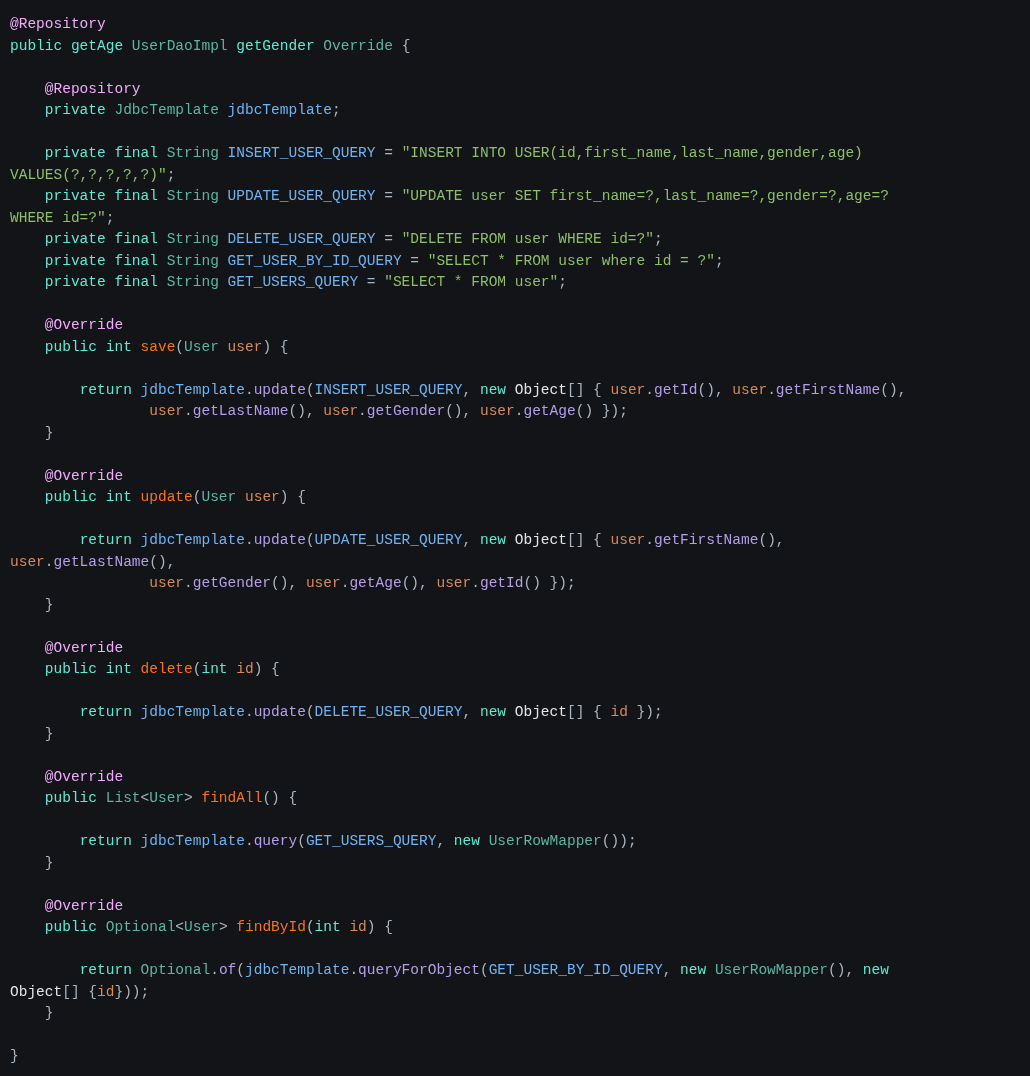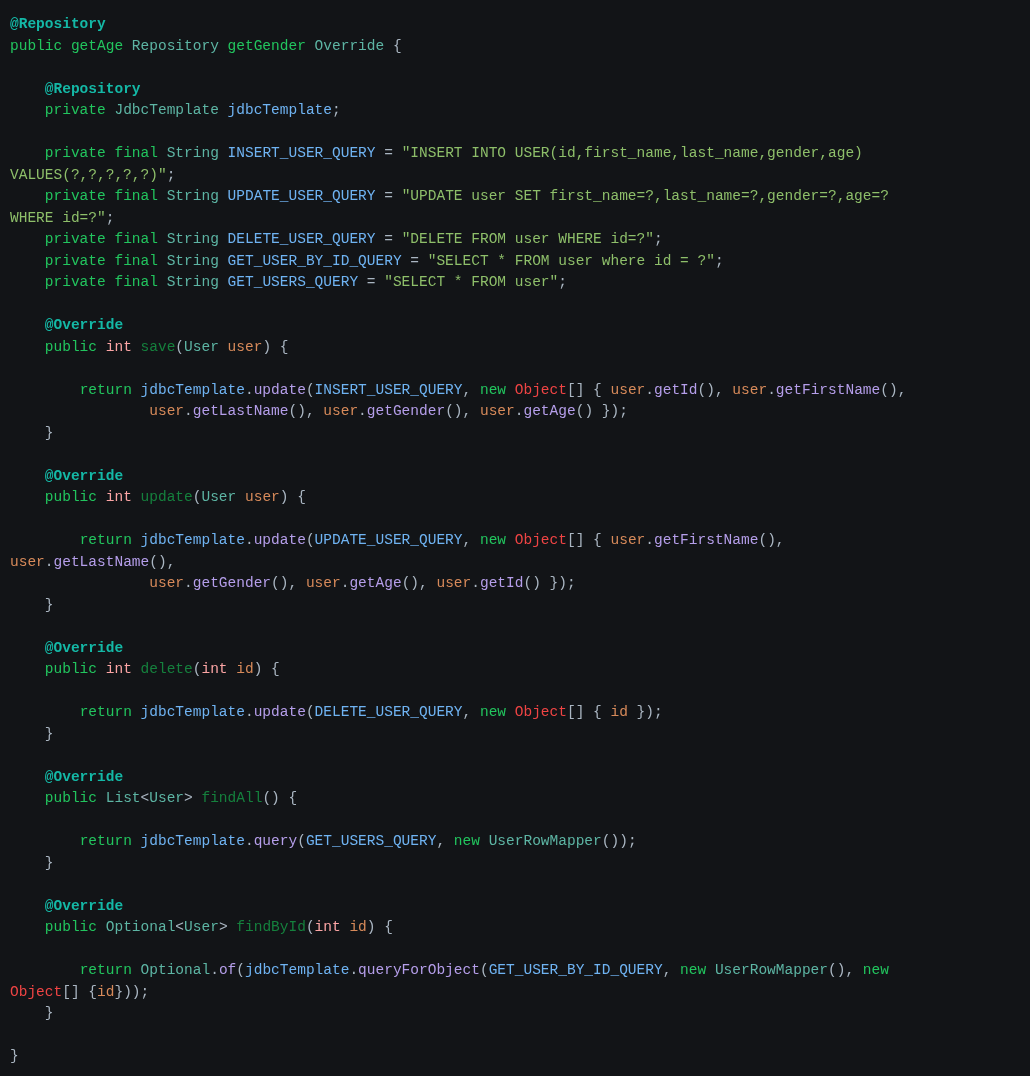--- a/index.html
+++ b/index.html
@@ -12,37 +12,37 @@
     line-height: 21.5px;
     width: 1030px;
     height: 1076px;
     overflow: hidden;
   }
   .editor {
     padding: 14px 10px 10px 10px;
     white-space: pre;
   }
   
-  .tk-annotation { color: #14b8a6; font-weight: bold; }      
-  .tk-keyword    { color: #22c55e; }      
-  .tk-vartype    { color: #fca5a5; }      
+  .tk-annotation { color: #f0abfc; }      
+  .tk-keyword    { color: #5eead4; }      
+  .tk-vartype    { color: #5eead4; }      
   .tk-type       { color: #5db5a4; }      
   .tk-field      { color: #6fb3f2; }      
   .tk-method     { color: #b59eea; }      
-  .tk-declmethod { color: #15803d; }      
+  .tk-declmethod { color: #f97316; }      
   .tk-param      { color: #d78a5a; }      
   .tk-string     { color: #8ebf6a; }      
   .tk-punc       { color: #aab6c2; }      
-  .tk-arr        { color: #ef4444; }      
+  .tk-arr        { color: #e5e5e5; }      
 </style>
 </head>
 <body>
 
 <div class="editor"><span class="tk-annotation">@Repository</span>
-<span class="tk-keyword">public</span><span class="tk-punc"> </span><span class="tk-keyword">getAge</span><span class="tk-punc"> </span><span class="tk-type">Repository</span><span class="tk-punc"> </span><span class="tk-keyword">getGender</span><span class="tk-punc"> </span><span class="tk-type">Override</span><span class="tk-punc"> </span><span class="tk-punc">{</span>
+<span class="tk-keyword">public</span><span class="tk-punc"> </span><span class="tk-keyword">getAge</span><span class="tk-punc"> </span><span class="tk-type">UserDaoImpl</span><span class="tk-punc"> </span><span class="tk-keyword">getGender</span><span class="tk-punc"> </span><span class="tk-type">Override</span><span class="tk-punc"> </span><span class="tk-punc">{</span>
 
 <span class="tk-punc">    </span><span class="tk-annotation">@Repository</span>
 <span class="tk-punc">    </span><span class="tk-keyword">private</span><span class="tk-punc"> </span><span class="tk-type">JdbcTemplate</span><span class="tk-punc"> </span><span class="tk-field">jdbcTemplate</span><span class="tk-punc">;</span>
 
 <span class="tk-punc">    </span><span class="tk-keyword">private</span><span class="tk-punc"> </span><span class="tk-keyword">final</span><span class="tk-punc"> </span><span class="tk-type">String</span><span class="tk-punc"> </span><span class="tk-field">INSERT_USER_QUERY</span><span class="tk-punc"> </span><span class="tk-punc">=</span><span class="tk-punc"> </span><span class="tk-string">"INSERT INTO USER(id,first_name,last_name,gender,age) </span>
 <span class="tk-string">VALUES(?,?,?,?,?)"</span><span class="tk-punc">;</span>
 <span class="tk-punc">    </span><span class="tk-keyword">private</span><span class="tk-punc"> </span><span class="tk-keyword">final</span><span class="tk-punc"> </span><span class="tk-type">String</span><span class="tk-punc"> </span><span class="tk-field">UPDATE_USER_QUERY</span><span class="tk-punc"> </span><span class="tk-punc">=</span><span class="tk-punc"> </span><span class="tk-string">"UPDATE user SET first_name=?,last_name=?,gender=?,age=? </span>
 <span class="tk-string">WHERE id=?"</span><span class="tk-punc">;</span>
 <span class="tk-punc">    </span><span class="tk-keyword">private</span><span class="tk-punc"> </span><span class="tk-keyword">final</span><span class="tk-punc"> </span><span class="tk-type">String</span><span class="tk-punc"> </span><span class="tk-field">DELETE_USER_QUERY</span><span class="tk-punc"> </span><span class="tk-punc">=</span><span class="tk-punc"> </span><span class="tk-string">"DELETE FROM user WHERE id=?"</span><span class="tk-punc">;</span>
 <span class="tk-punc">    </span><span class="tk-keyword">private</span><span class="tk-punc"> </span><span class="tk-keyword">final</span><span class="tk-punc"> </span><span class="tk-type">String</span><span class="tk-punc"> </span><span class="tk-field">GET_USER_BY_ID_QUERY</span><span class="tk-punc"> </span><span class="tk-punc">=</span><span class="tk-punc"> </span><span class="tk-string">"SELECT * FROM user where id = ?"</span><span class="tk-punc">;</span>

